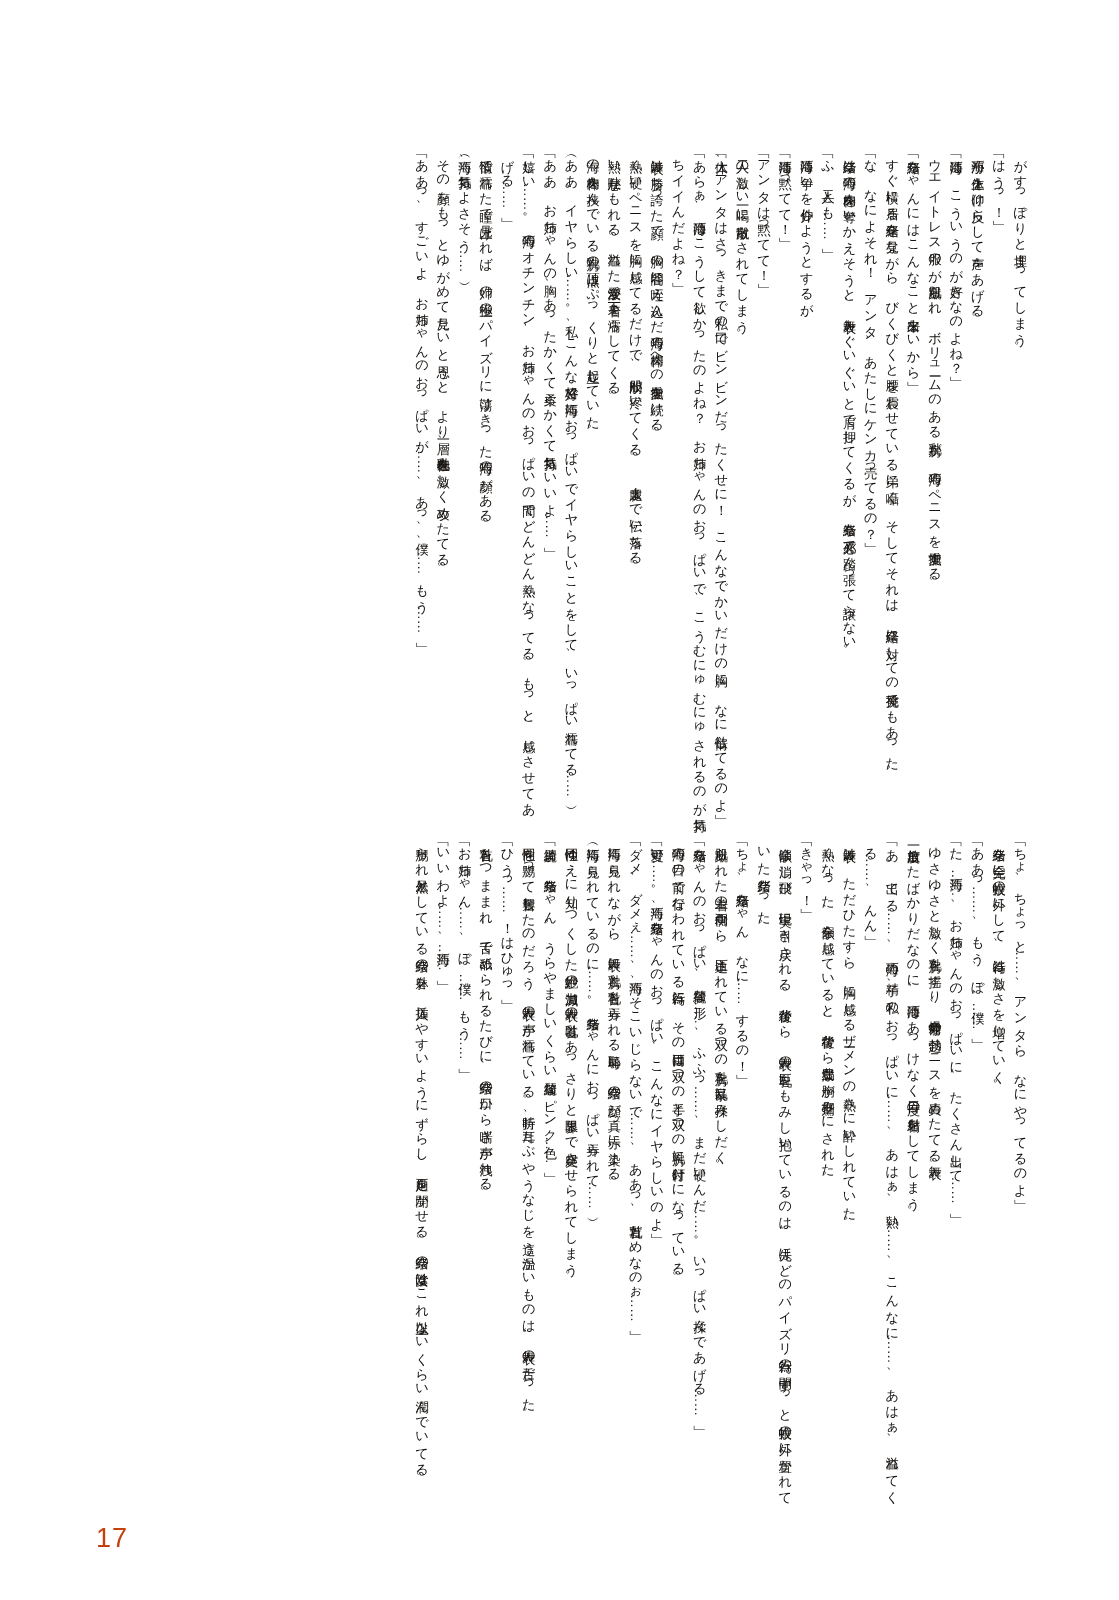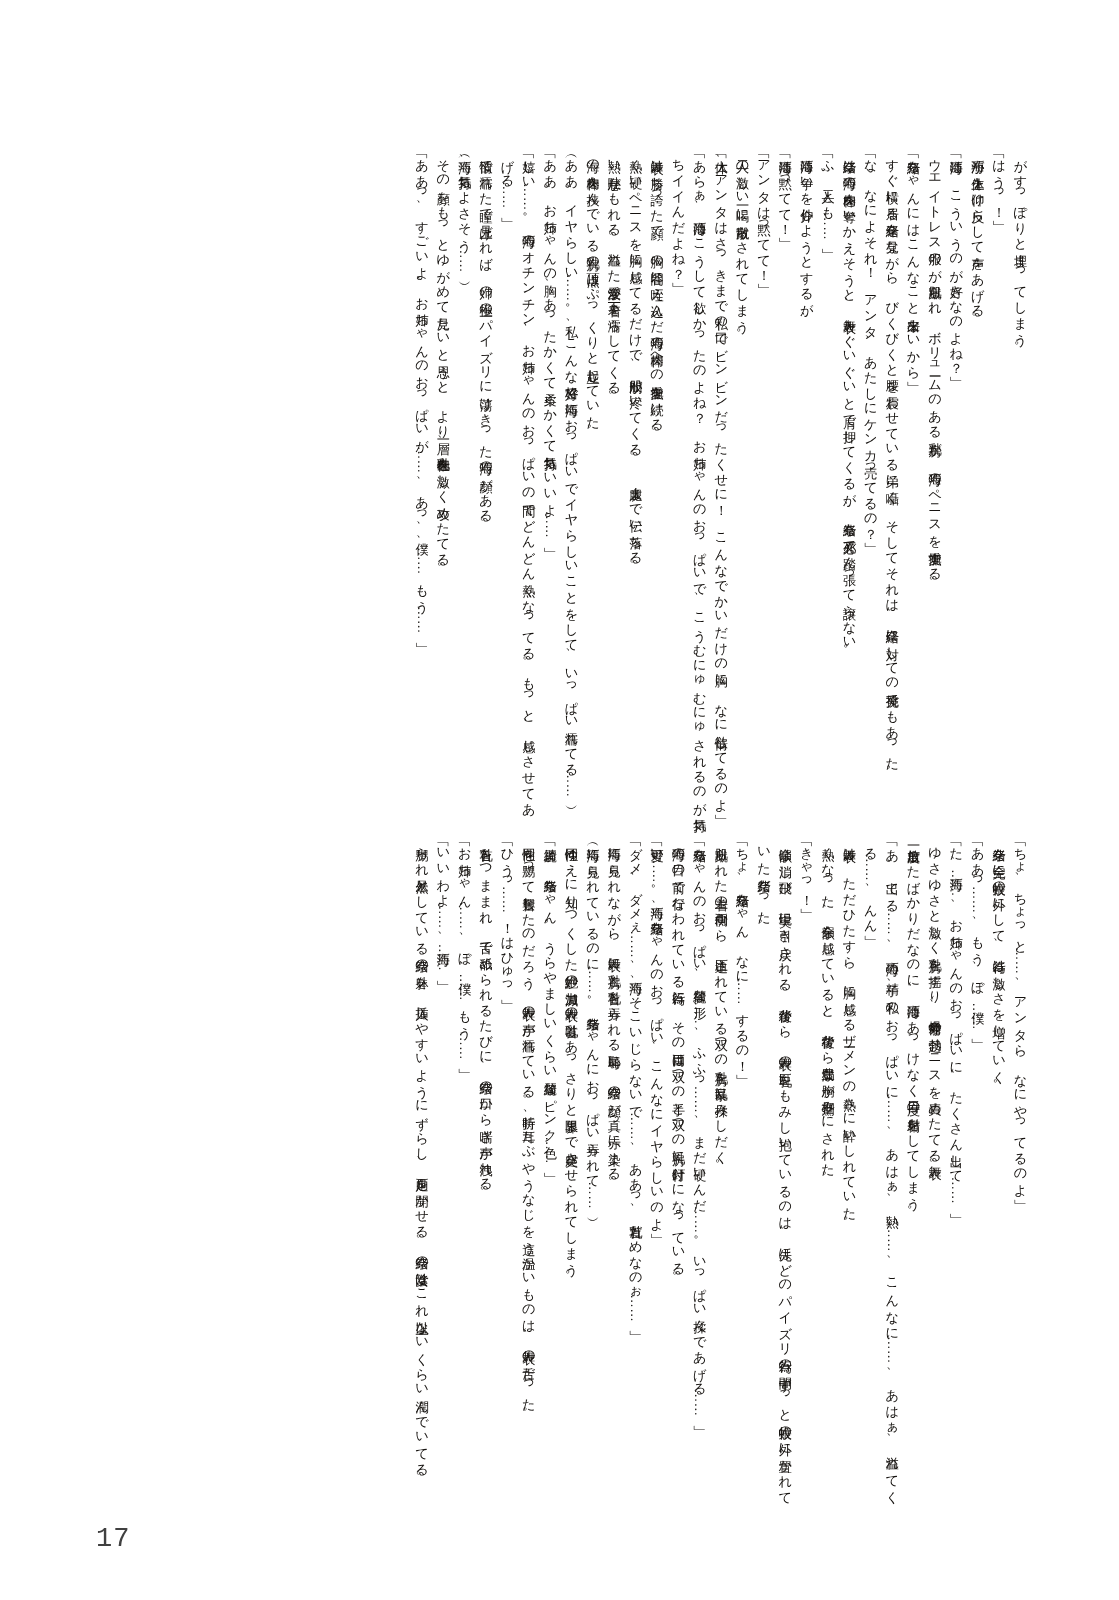--- a/index.html
+++ b/index.html
@@ -42,22 +42,22 @@
   }
   .para {
     margin: 0;
     padding: 0;
   }
   .page-number {
     position: absolute;
     left: 96px;
     bottom: 46px;
     font-size: 27px;
-    font-family: Liberation Mono, monospace;
-    color: #404040;
+    font-family: Liberation Sans, sans-serif;
+    color: #c2410c;
     letter-spacing: 1px;
   }
   
   .paper-tone {
     position: absolute;
     inset: 0;
     background: #ffffff;
     pointer-events: none;
   }
 </style>

